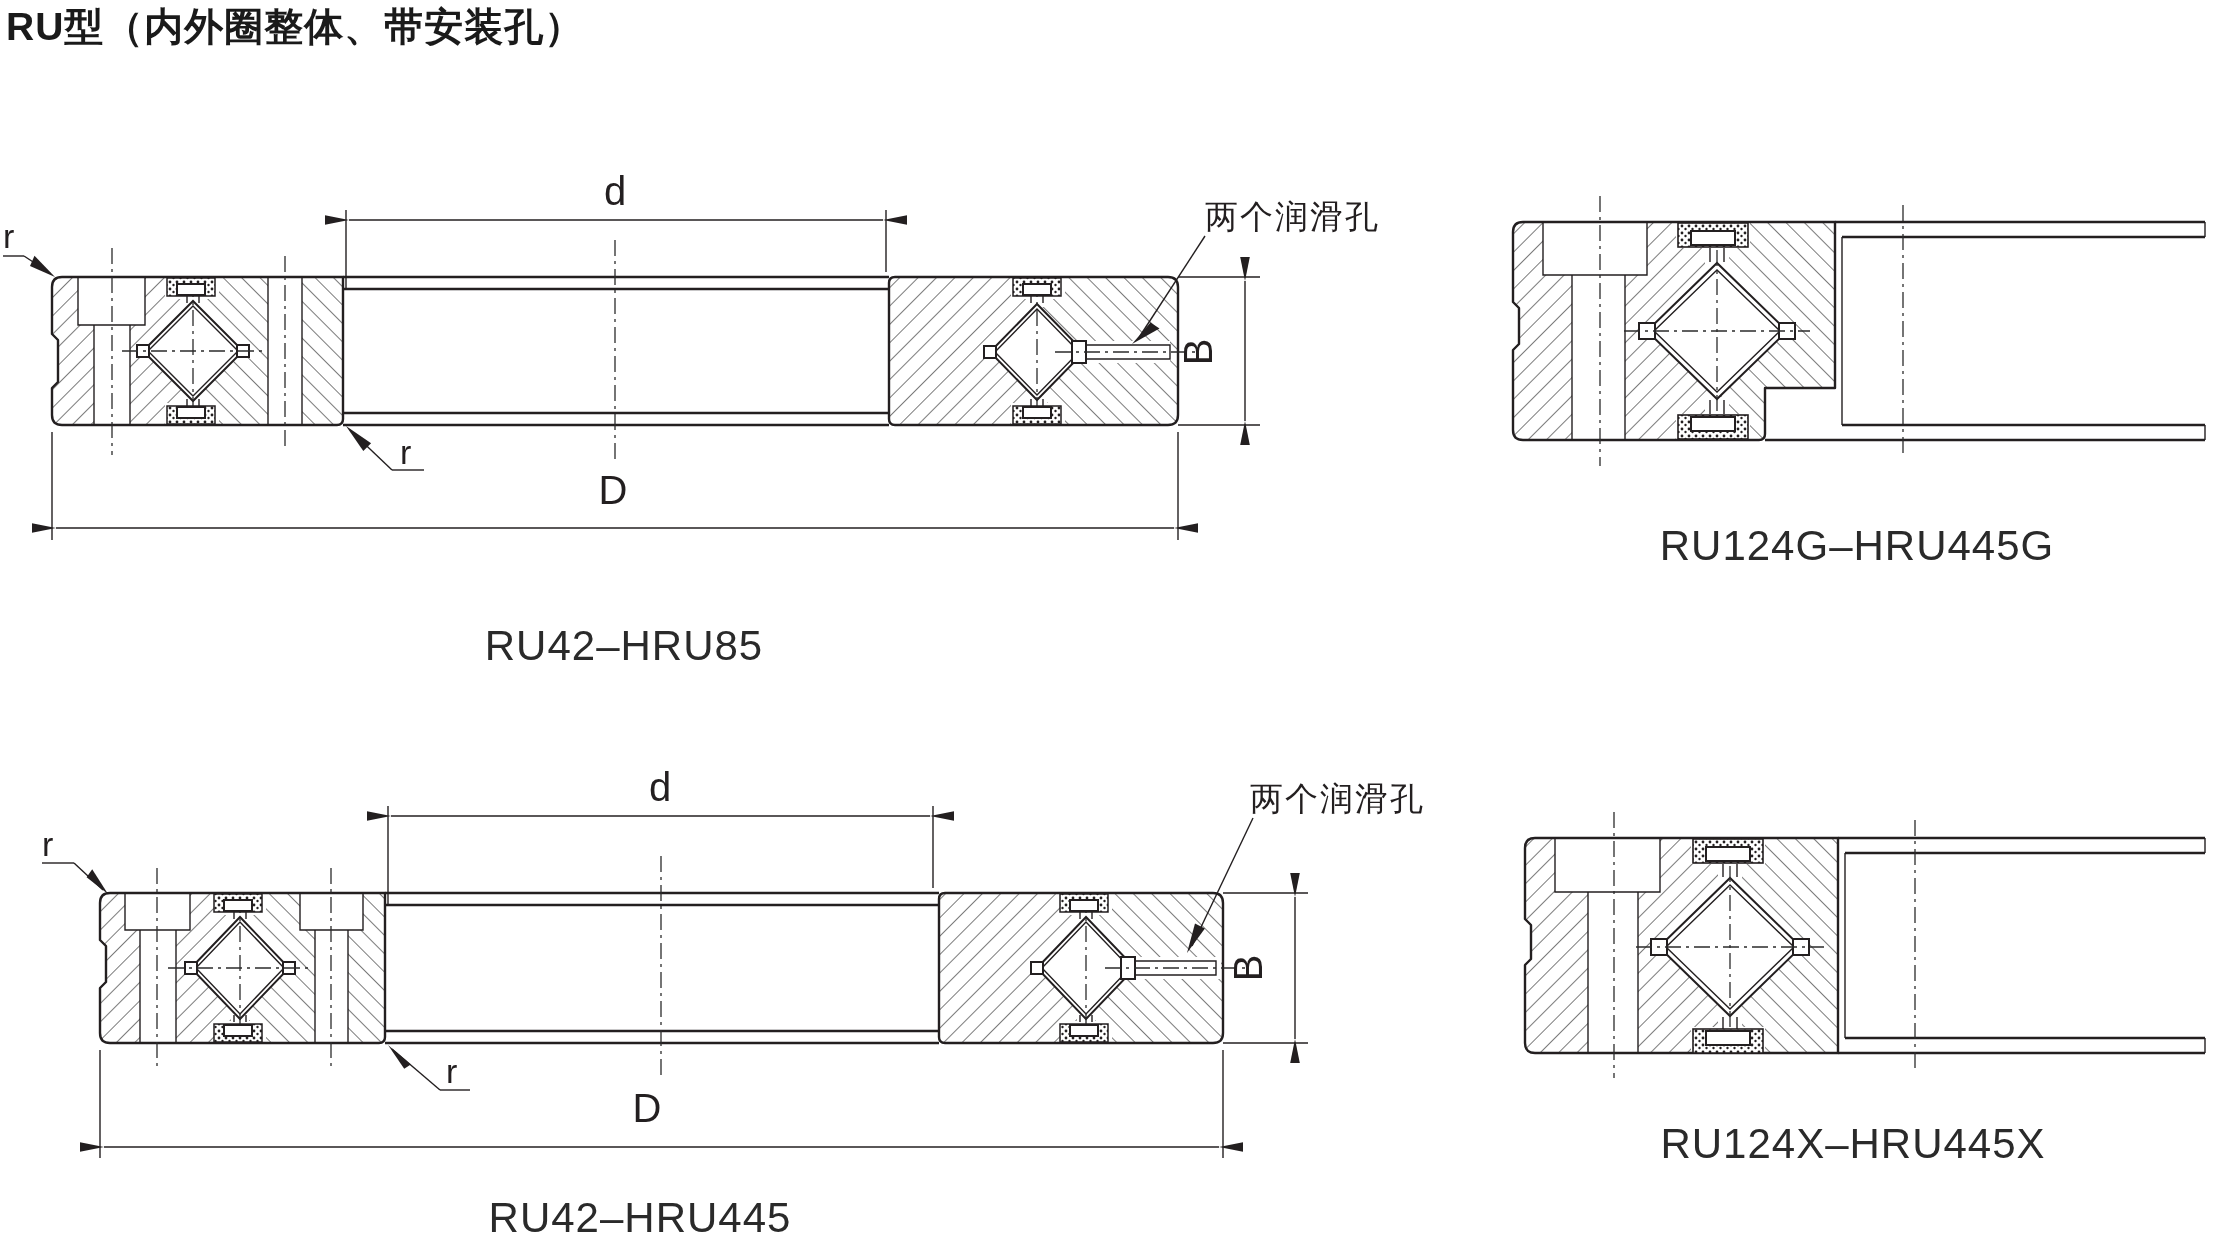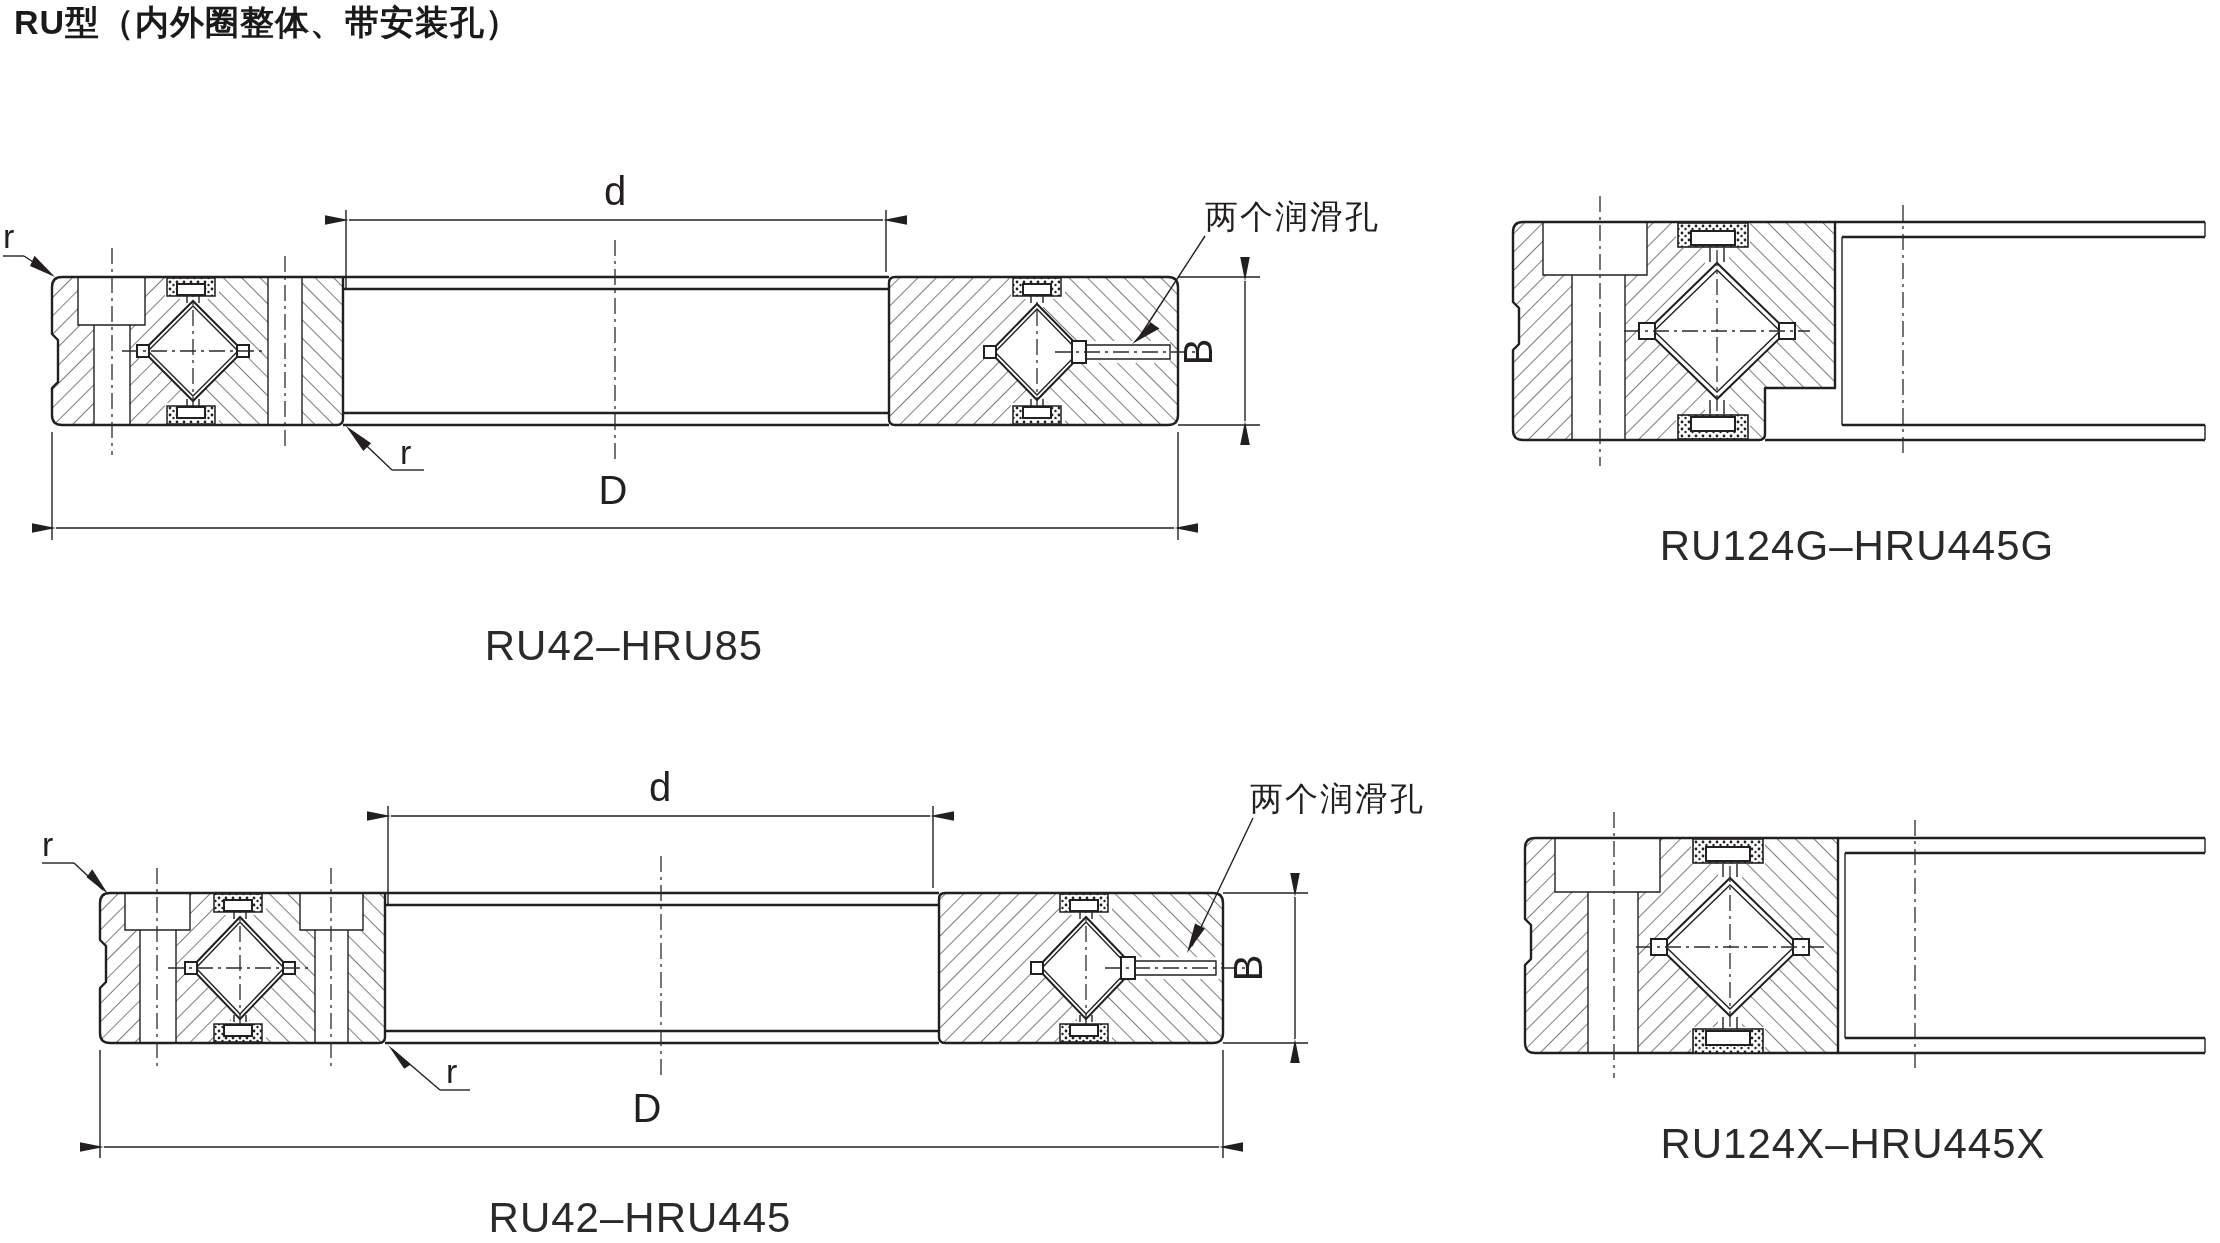--- a/index.html
+++ b/index.html
@@ -1,19 +1,19 @@
 <!DOCTYPE html>
 <html><head>
 <meta charset="utf-8">
 <style>
   html,body{margin:0;padding:0;background:#ffffff;}
   #stage{position:relative;width:2220px;height:1243px;background:#ffffff;overflow:hidden;
          font-family:"Liberation Sans", sans-serif;}
-  #title{position:absolute;left:6px;top:0px;font-size:34px;font-weight:800;color:#1a1a1a;
-         letter-spacing:1px;white-space:nowrap;margin-left:8px;}
+  #title{position:absolute;left:6px;top:0px;font-size:39px;font-weight:800;color:#1a1a1a;
+         letter-spacing:1px;white-space:nowrap;}
   svg{position:absolute;left:0;top:0;}
   .outline{fill:none;stroke:#231f20;stroke-width:2.4;stroke-linejoin:round;}
   .edge{stroke:#231f20;stroke-width:2.4;}
   .thin{stroke:#231f20;stroke-width:1.4;fill:none;}
   .cl{stroke:#2b2b2b;stroke-width:1.3;fill:none;stroke-dasharray:16 5 3 5;}
   .white{fill:#ffffff;stroke:none;}
   .wh-s{fill:#ffffff;stroke:#231f20;stroke-width:2;}
   .ah{fill:#231f20;stroke:none;}
   .dim{font-size:40px;fill:#231f20;}
   .rlab{font-size:34px;fill:#231f20;}

